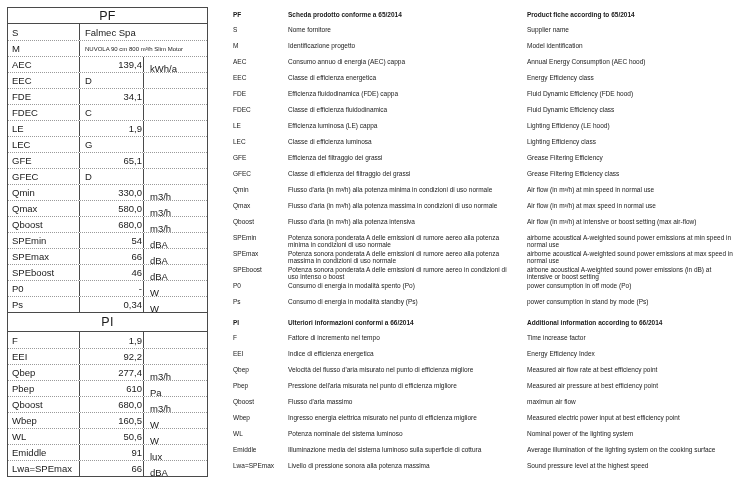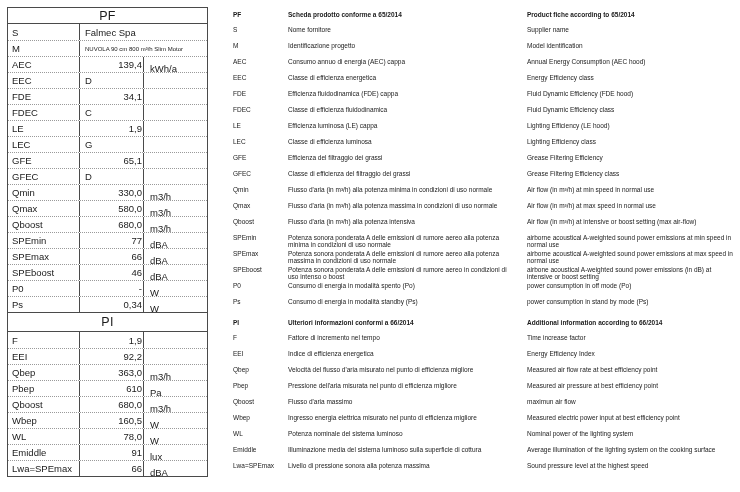--- a/index.html
+++ b/index.html
@@ -125,21 +125,21 @@
   </div>
 
   <div class="trow sep">
     <div class="c-code">Qboost</div>
     <div class="c-value num">680,0</div>
     <div class="c-unit">m3/h</div>
   </div>
 
   <div class="trow sep">
     <div class="c-code">SPEmin</div>
-    <div class="c-value num">77</div>
+    <div class="c-value num">54</div>
     <div class="c-unit">dBA</div>
   </div>
 
   <div class="trow sep">
     <div class="c-code">SPEmax</div>
     <div class="c-value num">66</div>
     <div class="c-unit">dBA</div>
   </div>
 
   <div class="trow sep">
@@ -171,21 +171,21 @@
   </div>
 
   <div class="trow sep">
     <div class="c-code">EEI</div>
     <div class="c-value num">92,2</div>
     <div class="c-unit"></div>
   </div>
 
   <div class="trow sep">
     <div class="c-code">Qbep</div>
-    <div class="c-value num">363,0</div>
+    <div class="c-value num">277,4</div>
     <div class="c-unit">m3/h</div>
   </div>
 
   <div class="trow sep">
     <div class="c-code">Pbep</div>
     <div class="c-value num">610</div>
     <div class="c-unit">Pa</div>
   </div>
 
   <div class="trow sep">
@@ -195,21 +195,21 @@
   </div>
 
   <div class="trow sep">
     <div class="c-code">Wbep</div>
     <div class="c-value num">160,5</div>
     <div class="c-unit">W</div>
   </div>
 
   <div class="trow sep">
     <div class="c-code">WL</div>
-    <div class="c-value num">78,0</div>
+    <div class="c-value num">50,6</div>
     <div class="c-unit">W</div>
   </div>
 
   <div class="trow sep">
     <div class="c-code">Emiddle</div>
     <div class="c-value num">91</div>
     <div class="c-unit">lux</div>
   </div>
 
   <div class="trow sep">

